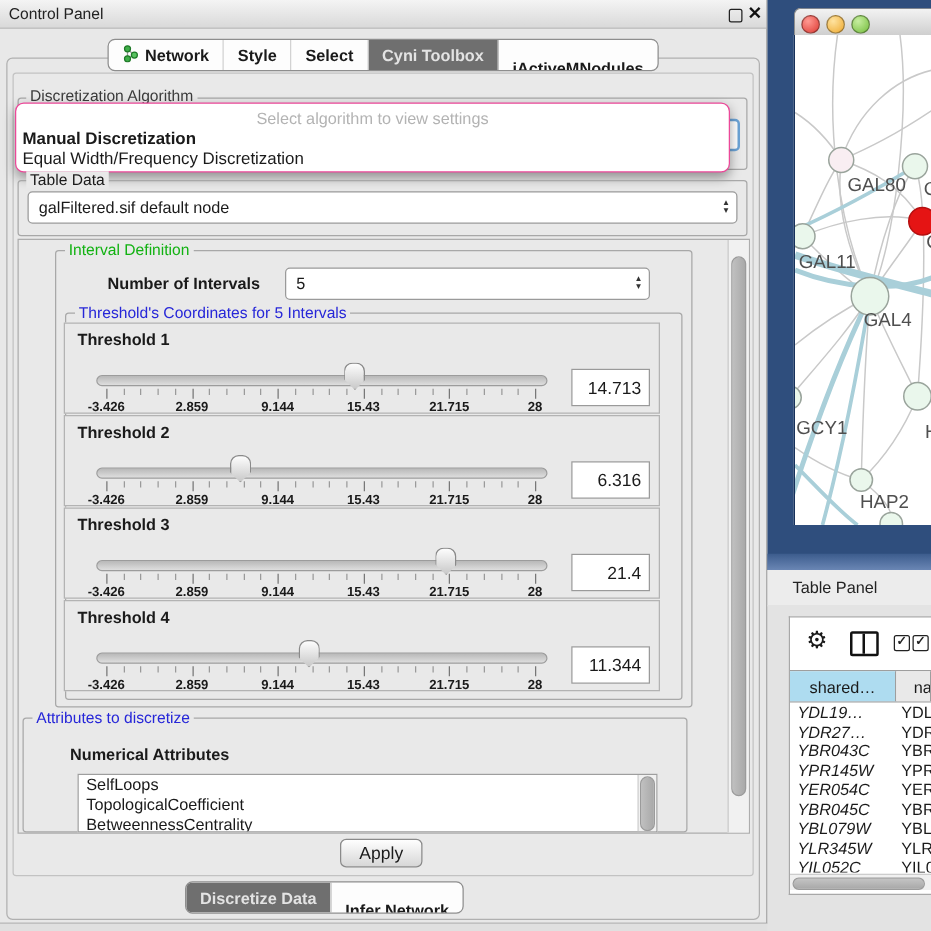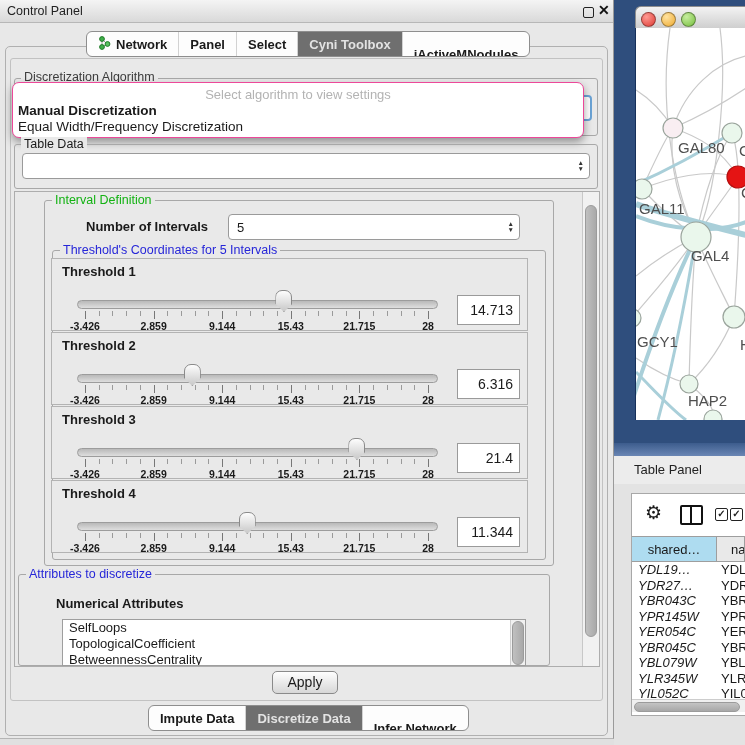--- a/index.html
+++ b/index.html
@@ -106,21 +106,21 @@
             <line x1="4" y1="3" x2="9" y2="8" stroke="#9a9a9a"></line>
             <line x1="4" y1="11" x2="9" y2="8" stroke="#9a9a9a"></line>
             <line x1="4" y1="3" x2="4" y2="11" stroke="#9a9a9a"></line>
             <circle cx="4" cy="3" r="2.4" fill="#3fae49" stroke="#1f7a28"></circle>
             <circle cx="4" cy="11" r="2.4" fill="#3fae49" stroke="#1f7a28"></circle>
             <circle cx="9.5" cy="8" r="2.4" fill="#57c25f" stroke="#1f7a28"></circle>
           </svg></span>
         <span>Network</span>
       </div>
       <div class="tab">
-        <span>Panel</span>
+        <span>Style</span>
       </div>
       <div class="tab">
         <span>Select</span>
       </div>
       <div class="tab sel">
         <span>Cyni Toolbox</span>
       </div>
       <div class="tab">
         <span>jActiveMNodules</span>
       </div>
@@ -133,20 +133,21 @@
 
   <div class="abs" id="algo-popup">
     <div class="hint">Select algorithm to view settings</div>
   <div class="popup-opt bold" style="top: 20px;">Manual Discretization</div>
       <div class="popup-opt" style="top: 36px;">Equal Width/Frequency Discretization</div>
     </div>
 
   <div class="abs group" style="left:14px;top:144px;width:582px;height:43px;"></div>
   <div class="abs gtitle" style="left:21px;top:137px;">Table Data</div>
   <div class="abs combo" style="left:22px;top:153px;width:566px;height:24px;">
+    <div class="val">galFiltered.sif default node</div>
     <div class="stepper">▲<br>▼</div>
   </div>
 
   <div class="abs" id="scroll-area">
     <div class="vscroll" style="right:0;top:0;bottom:0;width:16px;">
       <div class="vthumb" style="top:13px;height:430px;"></div>
     </div>
   </div>
 
   <div class="abs group" style="left:44px;top:200px;width:508px;height:364px;"></div>
@@ -322,23 +323,20 @@
       <div class="vthumb" style="top:1px;height:42px;left:1px;"></div>
     </div>
   <div class="attr-item">SelfLoops</div>
       <div class="attr-item">TopologicalCoefficient</div>
       <div class="attr-item">BetweennessCentrality</div>
     </div>
 
   <div class="abs btn" style="left:272px;top:671px;width:64px;height:21px;line-height:21px;">Apply</div>
 
   <div class="abs tabs-pill" id="bottom-tabs">
-      <div class="tab">
-        <span>Impute Data</span>
-      </div>
       <div class="tab sel">
         <span>Discretize Data</span>
       </div>
       <div class="tab">
         <span>Infer Network</span>
       </div>
     </div>
 </div>
 
 <div class="abs" id="desktop">

